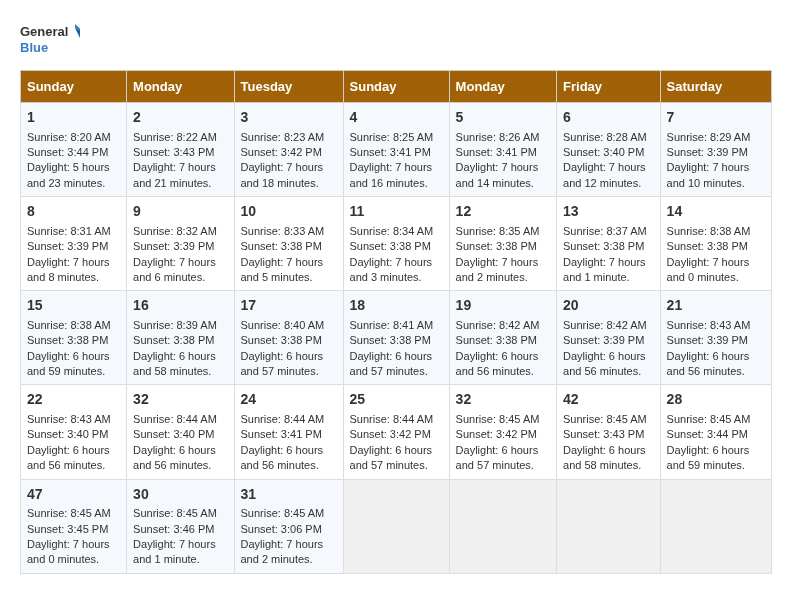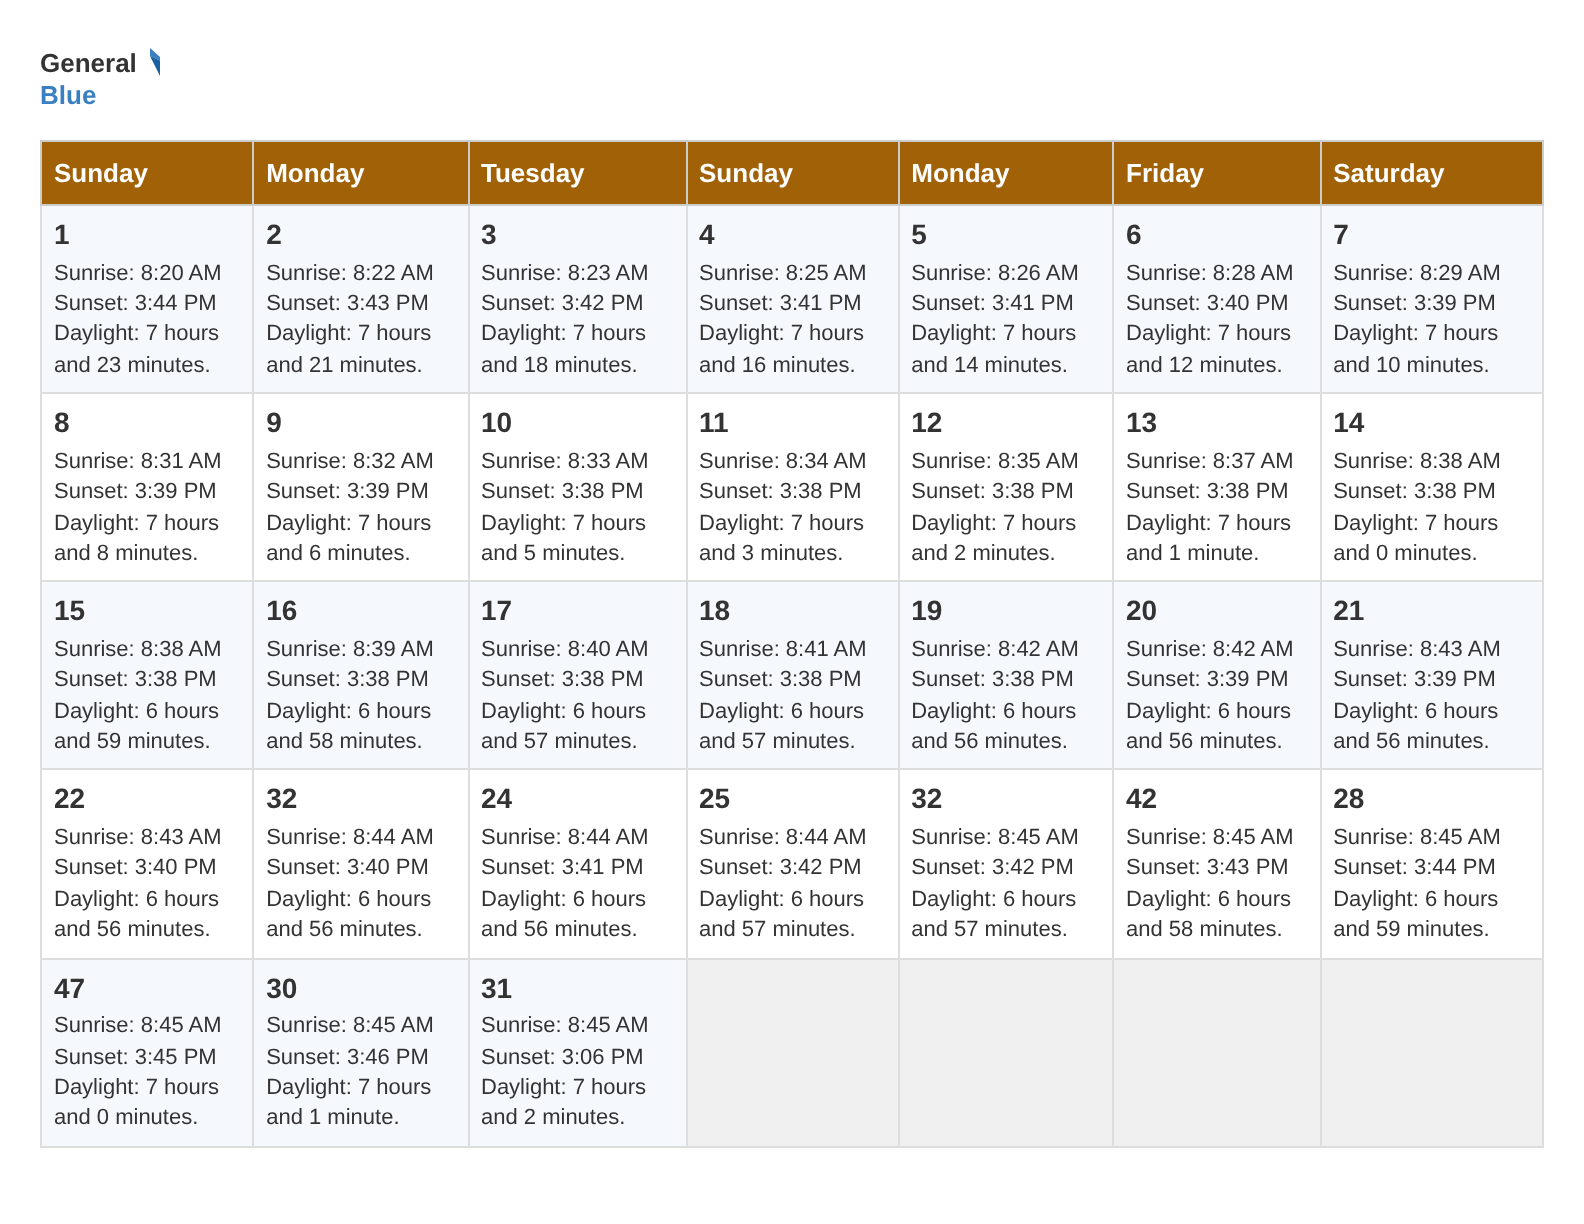--- a/index.html
+++ b/index.html
@@ -97,21 +97,21 @@
         <th>Monday</th>
         <th>Tuesday</th>
         <th>Sunday</th>
         <th>Monday</th>
         <th>Friday</th>
         <th>Saturday</th>
       </tr>
   </thead>
   <tbody id="calendar-body">
   <tr>
-        <td><span class="day-number">1</span><span>Sunrise: 8:20 AM</span><br><span>Sunset: 3:44 PM</span><br><span>Daylight: 7 hours and 23 minutes.</span></td>
+        <td><span class="day-number">1</span><span>Sunrise: 8:20 AM</span><br><span>Sunset: 3:44 PM</span><br><span>Daylight: 5 hours and 23 minutes.</span></td>
         <td><span class="day-number">2</span><span>Sunrise: 8:22 AM</span><br><span>Sunset: 3:43 PM</span><br><span>Daylight: 7 hours and 21 minutes.</span></td>
         <td><span class="day-number">3</span><span>Sunrise: 8:23 AM</span><br><span>Sunset: 3:42 PM</span><br><span>Daylight: 7 hours and 18 minutes.</span></td>
         <td><span class="day-number">4</span><span>Sunrise: 8:25 AM</span><br><span>Sunset: 3:41 PM</span><br><span>Daylight: 7 hours and 16 minutes.</span></td>
         <td><span class="day-number">5</span><span>Sunrise: 8:26 AM</span><br><span>Sunset: 3:41 PM</span><br><span>Daylight: 7 hours and 14 minutes.</span></td>
         <td><span class="day-number">6</span><span>Sunrise: 8:28 AM</span><br><span>Sunset: 3:40 PM</span><br><span>Daylight: 7 hours and 12 minutes.</span></td>
         <td><span class="day-number">7</span><span>Sunrise: 8:29 AM</span><br><span>Sunset: 3:39 PM</span><br><span>Daylight: 7 hours and 10 minutes.</span></td>
       </tr>
       <tr>
         <td><span class="day-number">8</span><span>Sunrise: 8:31 AM</span><br><span>Sunset: 3:39 PM</span><br><span>Daylight: 7 hours and 8 minutes.</span></td>
         <td><span class="day-number">9</span><span>Sunrise: 8:32 AM</span><br><span>Sunset: 3:39 PM</span><br><span>Daylight: 7 hours and 6 minutes.</span></td>

